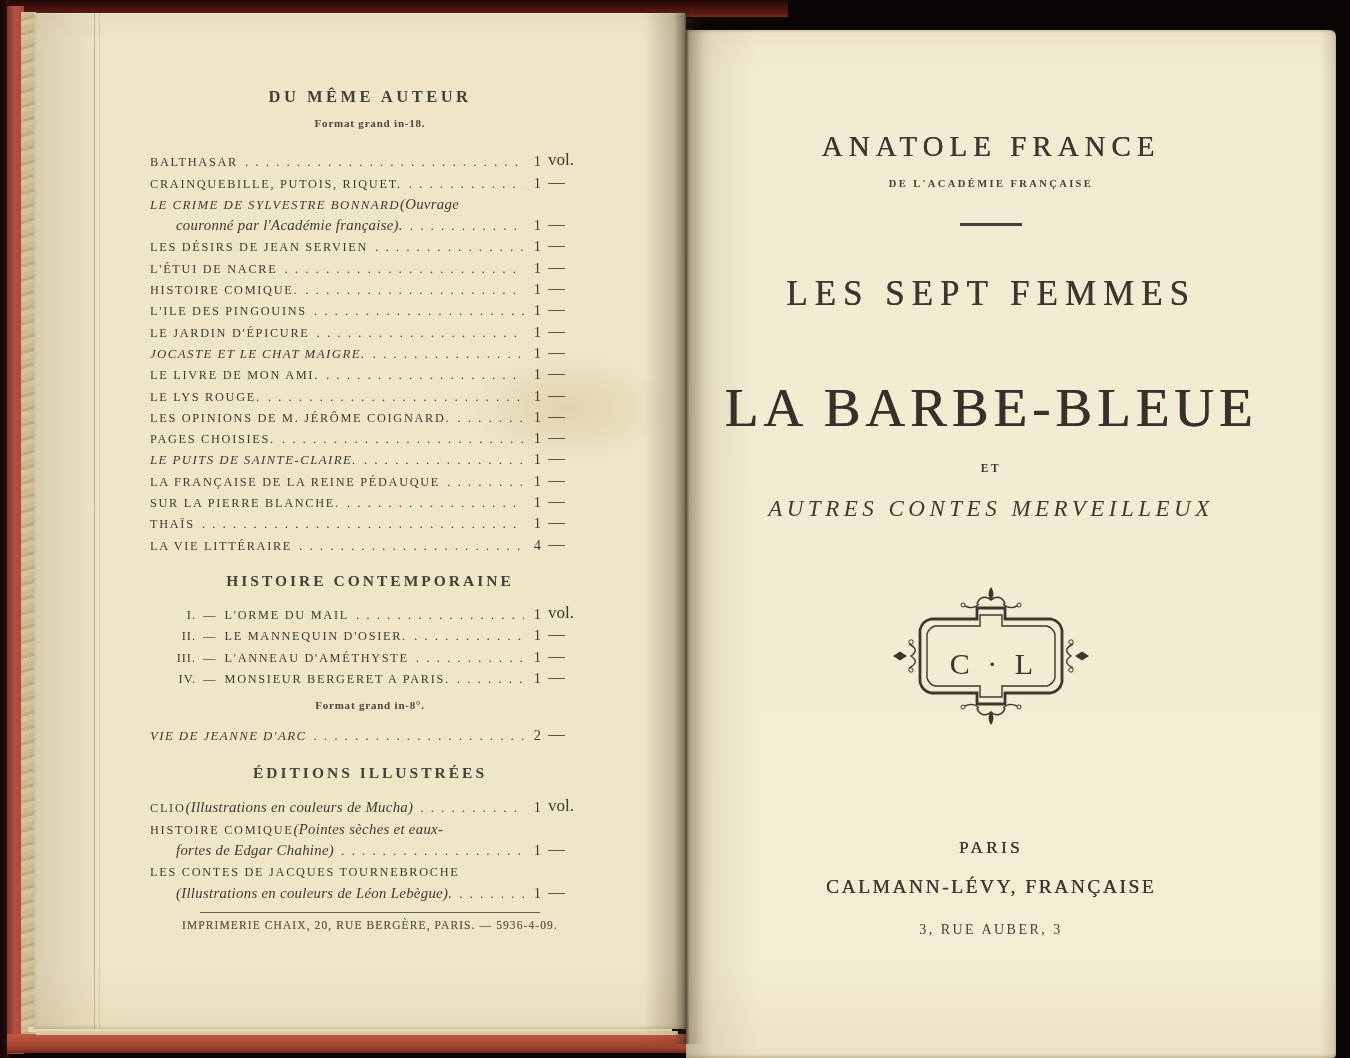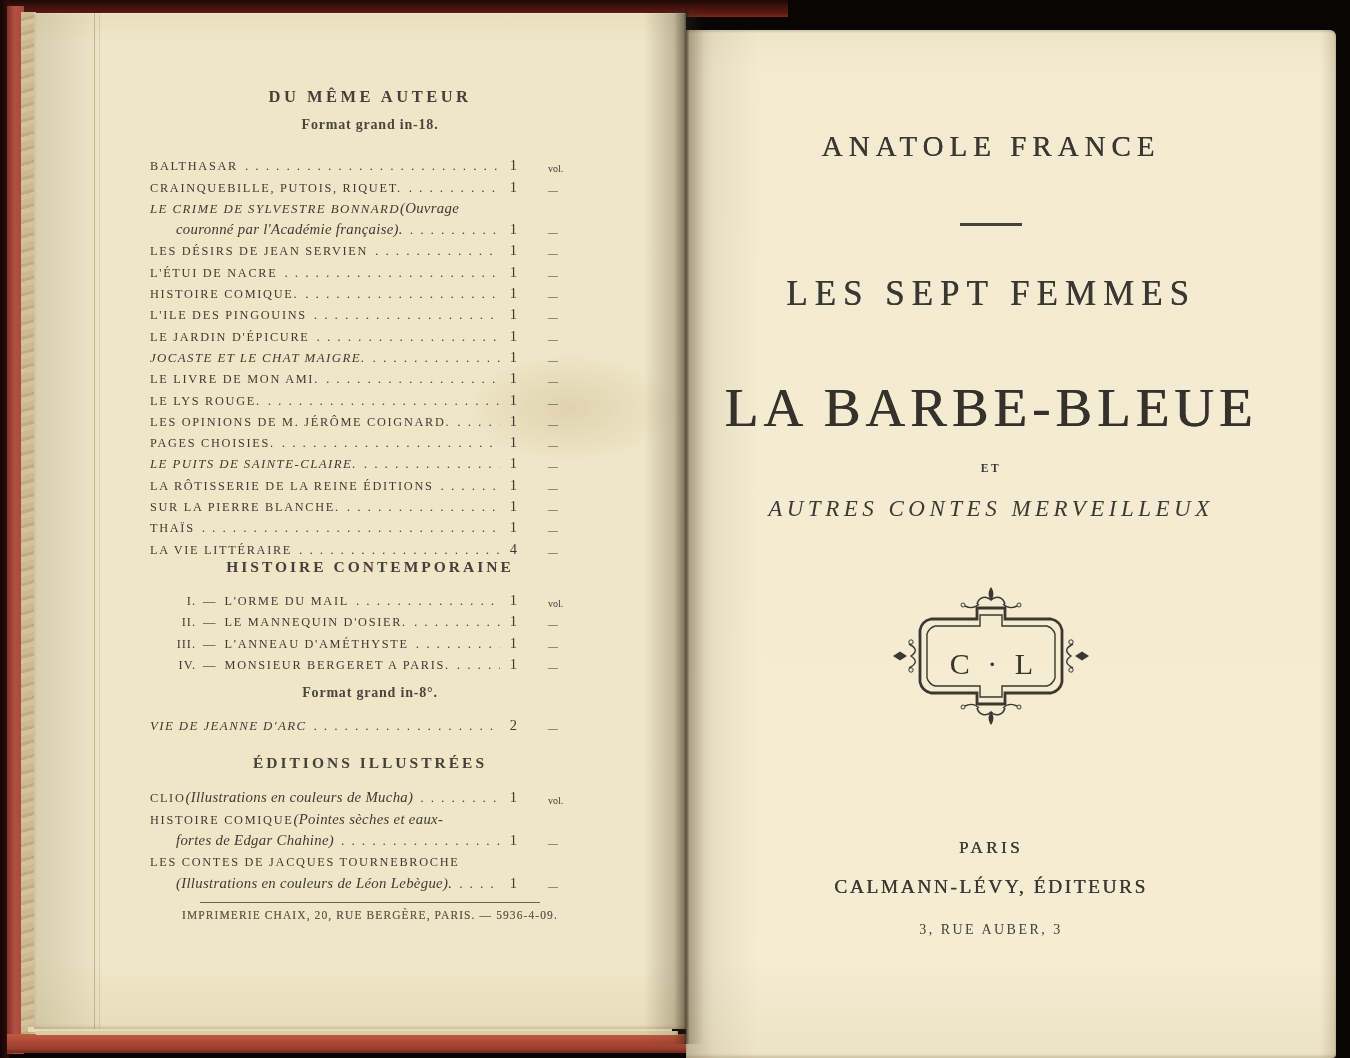--- a/index.html
+++ b/index.html
@@ -39,35 +39,35 @@
   .gutter{position:absolute;left:644px;top:10px;width:60px;height:1034px;pointer-events:none;
     background:linear-gradient(90deg, rgba(70,55,32,0) 0, rgba(70,55,32,.12) 50%,
       rgba(50,40,22,.45) 66%, rgba(35,27,15,.65) 70%, rgba(70,55,32,.22) 76%, rgba(70,55,32,0) 100%);}
   .ghost{position:absolute;left:430px;top:340px;width:210px;height:110px;
     background:radial-gradient(ellipse at center, rgba(186,162,108,.28), rgba(186,162,108,0) 70%);
     filter:blur(2px);}
 
   
   .lp-content{position:absolute;left:116px;top:0;width:440px;padding-top:74px;}
   .lp-heading{text-align:center;font-size:16.5px;font-weight:700;letter-spacing:3.5px;color:#44403a;}
-  .lp-subheading{margin-top:10px;text-align:center;font-size:14px;font-weight:700;
+  .lp-subheading{margin-top:10px;text-align:center;font-size:11px;font-weight:700;
     letter-spacing:.8px;color:#4a453d;}
   .lp-section{text-align:center;font-size:15.5px;font-weight:700;letter-spacing:3px;color:#44403a;}
-  .mt18{} .mt20{margin-top:20px;} .mt12{margin-top:12px;} .mt13{margin-top:13px;}
+  .mt18{margin-top:18px;} .mt20{margin-top:20px;} .mt12{margin-top:12px;} .mt13{margin-top:13px;}
   .works{font-size:12.5px;}
   .works .row{display:flex;align-items:flex-end;height:21.3px;white-space:nowrap;}
   .works .row.ind{padding-left:26px;}
   .seg{flex:0 0 auto;}
   .seg.sc{letter-spacing:1.7px;font-size:12.3px;}
   .seg.isc{letter-spacing:1.4px;font-style:italic;font-size:12.9px;}
   .seg.it{font-style:italic;font-size:14.8px;letter-spacing:.3px;}
   .leader{flex:1 1 0;min-width:0;overflow:hidden;white-space:nowrap;letter-spacing:7px;
     font-size:13.5px;margin:0 2px 0 7px;color:#46423a;}
   .num{flex:0 0 auto;width:15px;text-align:right;font-size:14.5px;}
-  .unit{flex:0 0 auto;width:42px;padding-left:7px;font-size:10px;margin-left:24px;}
+  .unit{flex:0 0 auto;width:42px;padding-left:7px;font-size:17px;}
   .prefix{flex:0 0 auto;width:46px;text-align:right;letter-spacing:1px;font-size:12.3px;}
   .pdash{flex:0 0 auto;padding:0 9px 0 7px;font-size:12.5px;}
   .imprint-rule{margin:10px auto 0;width:340px;height:1px;background:#6b6154;}
   .imprint{margin-top:6px;text-align:center;font-size:11.5px;letter-spacing:1.1px;color:#655c4f;
     text-shadow:0 0 .5px rgba(101,92,79,.8);}
 
   
   .rp-item{position:absolute;left:16px;right:56px;text-align:center;}
   .rp-author{top:100px;font-size:29px;letter-spacing:6px;color:#3b3731;text-shadow:.4px 0 0 currentColor;}
   .rp-author-sub{top:148px;font-size:10.5px;letter-spacing:2.4px;font-weight:700;color:#45413a;}
@@ -183,21 +183,21 @@
             <span class="num">1</span>
             <span class="unit">—</span>
           </div>
           <div class="row">
             <span class="seg isc">LE PUITS DE SAINTE-CLAIRE.</span>
             <span class="leader">............................................................</span>
             <span class="num">1</span>
             <span class="unit">—</span>
           </div>
           <div class="row">
-            <span class="seg sc">LA RÔTISSERIE DE LA REINE ÉDITIONS</span>
+            <span class="seg sc">LA FRANÇAISE DE LA REINE PÉDAUQUE</span>
             <span class="leader">............................................................</span>
             <span class="num">1</span>
             <span class="unit">—</span>
           </div>
           <div class="row">
             <span class="seg sc">SUR LA PIERRE BLANCHE.</span>
             <span class="leader">............................................................</span>
             <span class="num">1</span>
             <span class="unit">—</span>
           </div>
@@ -287,20 +287,21 @@
             <span class="unit">—</span>
           </div>
         </div>
       <div class="imprint-rule"></div>
       <div class="imprint">IMPRIMERIE CHAIX, 20, RUE BERGÈRE, PARIS. — 5936-4-09.</div>
     </div>
   </div>
 
   <div class="page page-right">
     <div class="rp-item rp-author">ANATOLE FRANCE</div>
+    <div class="rp-item rp-author-sub">DE L'ACADÉMIE FRANÇAISE</div>
     <div class="rp-item rp-rule-wrap"><span class="rp-rule"></span></div>
     <div class="rp-item rp-title1">LES SEPT FEMMES</div>
     <div class="rp-item rp-et">ET</div>
     <div class="rp-item rp-main">LA BARBE-BLEUE</div>
     <div class="rp-item rp-subtitle">AUTRES CONTES MERVEILLEUX</div>
     <div class="rp-item rp-emblem">
       <svg viewBox="0 0 200 140" width="210" height="140">
         <g fill="none" stroke="#3c372f">
           <path stroke-width="2.8" d="M40,33 L86,33 L86,22 L114,22 L114,33 L160,33 Q169,35 171,44 L171,96 Q169,105 160,107 L114,107 L114,118 L86,118 L86,107 L40,107 Q31,105 29,96 L29,44 Q31,35 40,33 Z"></path>
           <path stroke-width="1.4" d="M44,40 L89,40 L89,29 L111,29 L111,40 L156,40 Q162,42 164,48 L164,92 Q162,98 156,100 L111,100 L111,111 L89,111 L89,100 L44,100 Q38,98 36,92 L36,48 Q38,42 44,40 Z"></path>
@@ -320,18 +321,18 @@
             <circle cx="20" cy="84" r="2.2"></circle>
           <path fill="#3c372f" stroke="none" d="M198,70 L191,65.5 L184,70 L191,74.5 Z"></path>
           <path stroke-width="1.4" d="M182,58 C174,62 174,66 180,70 C174,74 174,78 182,82"></path>
           <circle cx="180" cy="56" r="2.2"></circle>
             <circle cx="180" cy="84" r="2.2"></circle>
         </g>
         <text x="103" y="81" text-anchor="middle" dominant-baseline="middle" font-size="30" letter-spacing="5" fill="#3a352d">C · L</text>
       </svg>
     </div>
     <div class="rp-item rp-city">PARIS</div>
-    <div class="rp-item rp-publisher">CALMANN-LÉVY, ÉDITEURS</div>
+    <div class="rp-item rp-publisher">CALMANN-LÉVY, FRANÇAISE</div>
     <div class="rp-item rp-address">3, RUE AUBER, 3</div>
   </div>
 
   <div class="gutter"></div>
 </div>
 
 </body></html>

